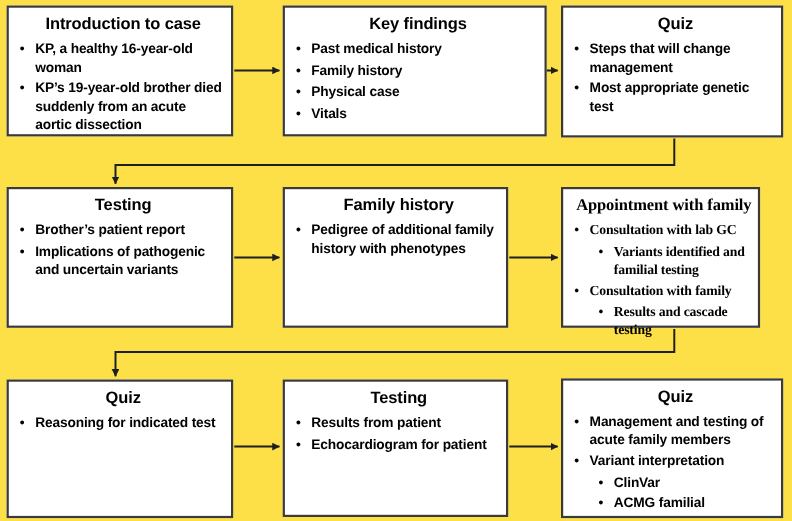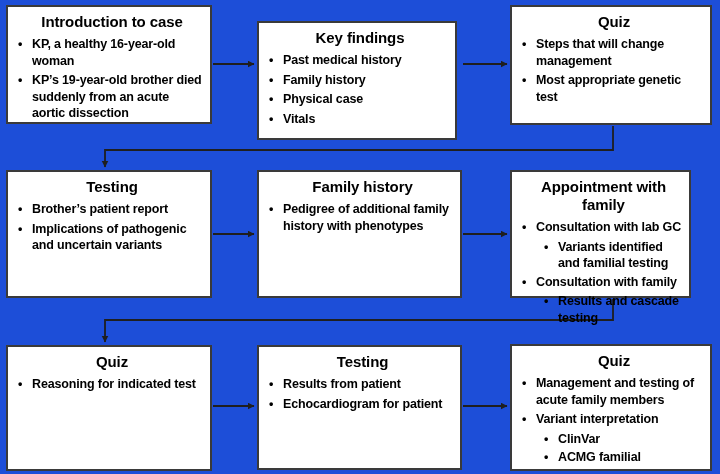--- a/index.html
+++ b/index.html
@@ -62,21 +62,21 @@
     padding-right: 2px;
   }
   .li.lvl2 {
     margin-left: 22px;
     margin-bottom: 2px;
   }
 </style>
 </head>
 <body>
 
-<div id="canvas" style="width: 720px; height: 474px; background: #1d4ed8;">
+<div id="canvas" style="width: 720px; height: 474px; background: #fde047;">
   <svg id="connector-layer" width="720" height="474" viewBox="0 0 720 474" xmlns="http://www.w3.org/2000/svg">
     <defs>
       <marker id="arrowhead" markerUnits="userSpaceOnUse" markerWidth="10" markerHeight="10" refX="6.5" refY="3.5" orient="auto">
         <path d="M0,0 L7,3.5 L0,7 Z"></path>
       </marker>
     </defs>
   <polyline points="213,64 254,64" fill="none" stroke="#1f1f1f" stroke-width="1.8" marker-end="url(#arrowhead)"></polyline>
       <polyline points="463,64 507,64" fill="none" stroke="#1f1f1f" stroke-width="1.8" marker-end="url(#arrowhead)"></polyline>
       <polyline points="613,126 613,150 105,150 105,167" fill="none" stroke="#1f1f1f" stroke-width="1.8" marker-end="url(#arrowhead)"></polyline>
       <polyline points="213,234 254,234" fill="none" stroke="#1f1f1f" stroke-width="1.8" marker-end="url(#arrowhead)"></polyline>
@@ -89,21 +89,21 @@
       <div class="title">Introduction to case</div>
       <div class="li lvl1">
         <span class="dot">•</span>
         <span class="txt">KP, a healthy 16-year-old woman</span>
       </div>
       <div class="li lvl1">
         <span class="dot">•</span>
         <span class="txt">KP’s 19-year-old brother died suddenly from an acute aortic dissection</span>
       </div>
     </div>
-    <div class="box" style="left: 257px; top: 5px; width: 200px; height: 119px; border-color: rgb(58, 58, 58); background: rgb(255, 255, 255); margin-top: 16px;">
+    <div class="box" style="left: 257px; top: 5px; width: 240px; height: 119px; border-color: rgb(58, 58, 58); background: rgb(255, 255, 255);">
       <div class="title">Key findings</div>
       <div class="li lvl1">
         <span class="dot">•</span>
         <span class="txt">Past medical history</span>
       </div>
       <div class="li lvl1">
         <span class="dot">•</span>
         <span class="txt">Family history</span>
       </div>
       <div class="li lvl1">
@@ -137,21 +137,21 @@
         <span class="txt">Implications of pathogenic and uncertain variants</span>
       </div>
     </div>
     <div class="box" style="left: 257px; top: 170px; width: 205px; height: 128px; border-color: rgb(58, 58, 58); background: rgb(255, 255, 255);">
       <div class="title">Family history</div>
       <div class="li lvl1">
         <span class="dot">•</span>
         <span class="txt">Pedigree of additional family history with phenotypes</span>
       </div>
     </div>
-    <div class="box" style="left: 510px; top: 170px; width: 181px; height: 128px; border-color: rgb(58, 58, 58); background: rgb(255, 255, 255);">
+    <div class="box" style="left: 510px; top: 170px; width: 181px; height: 128px; border-color: rgb(58, 58, 58); background: rgb(255, 255, 255); font-family: Liberation Serif, serif;">
       <div class="title">Appointment with family</div>
       <div class="li lvl1">
         <span class="dot">•</span>
         <span class="txt">Consultation with lab GC</span>
       </div>
       <div class="li lvl2">
         <span class="dot">•</span>
         <span class="txt">Variants identified and familial testing</span>
       </div>
       <div class="li lvl1">

